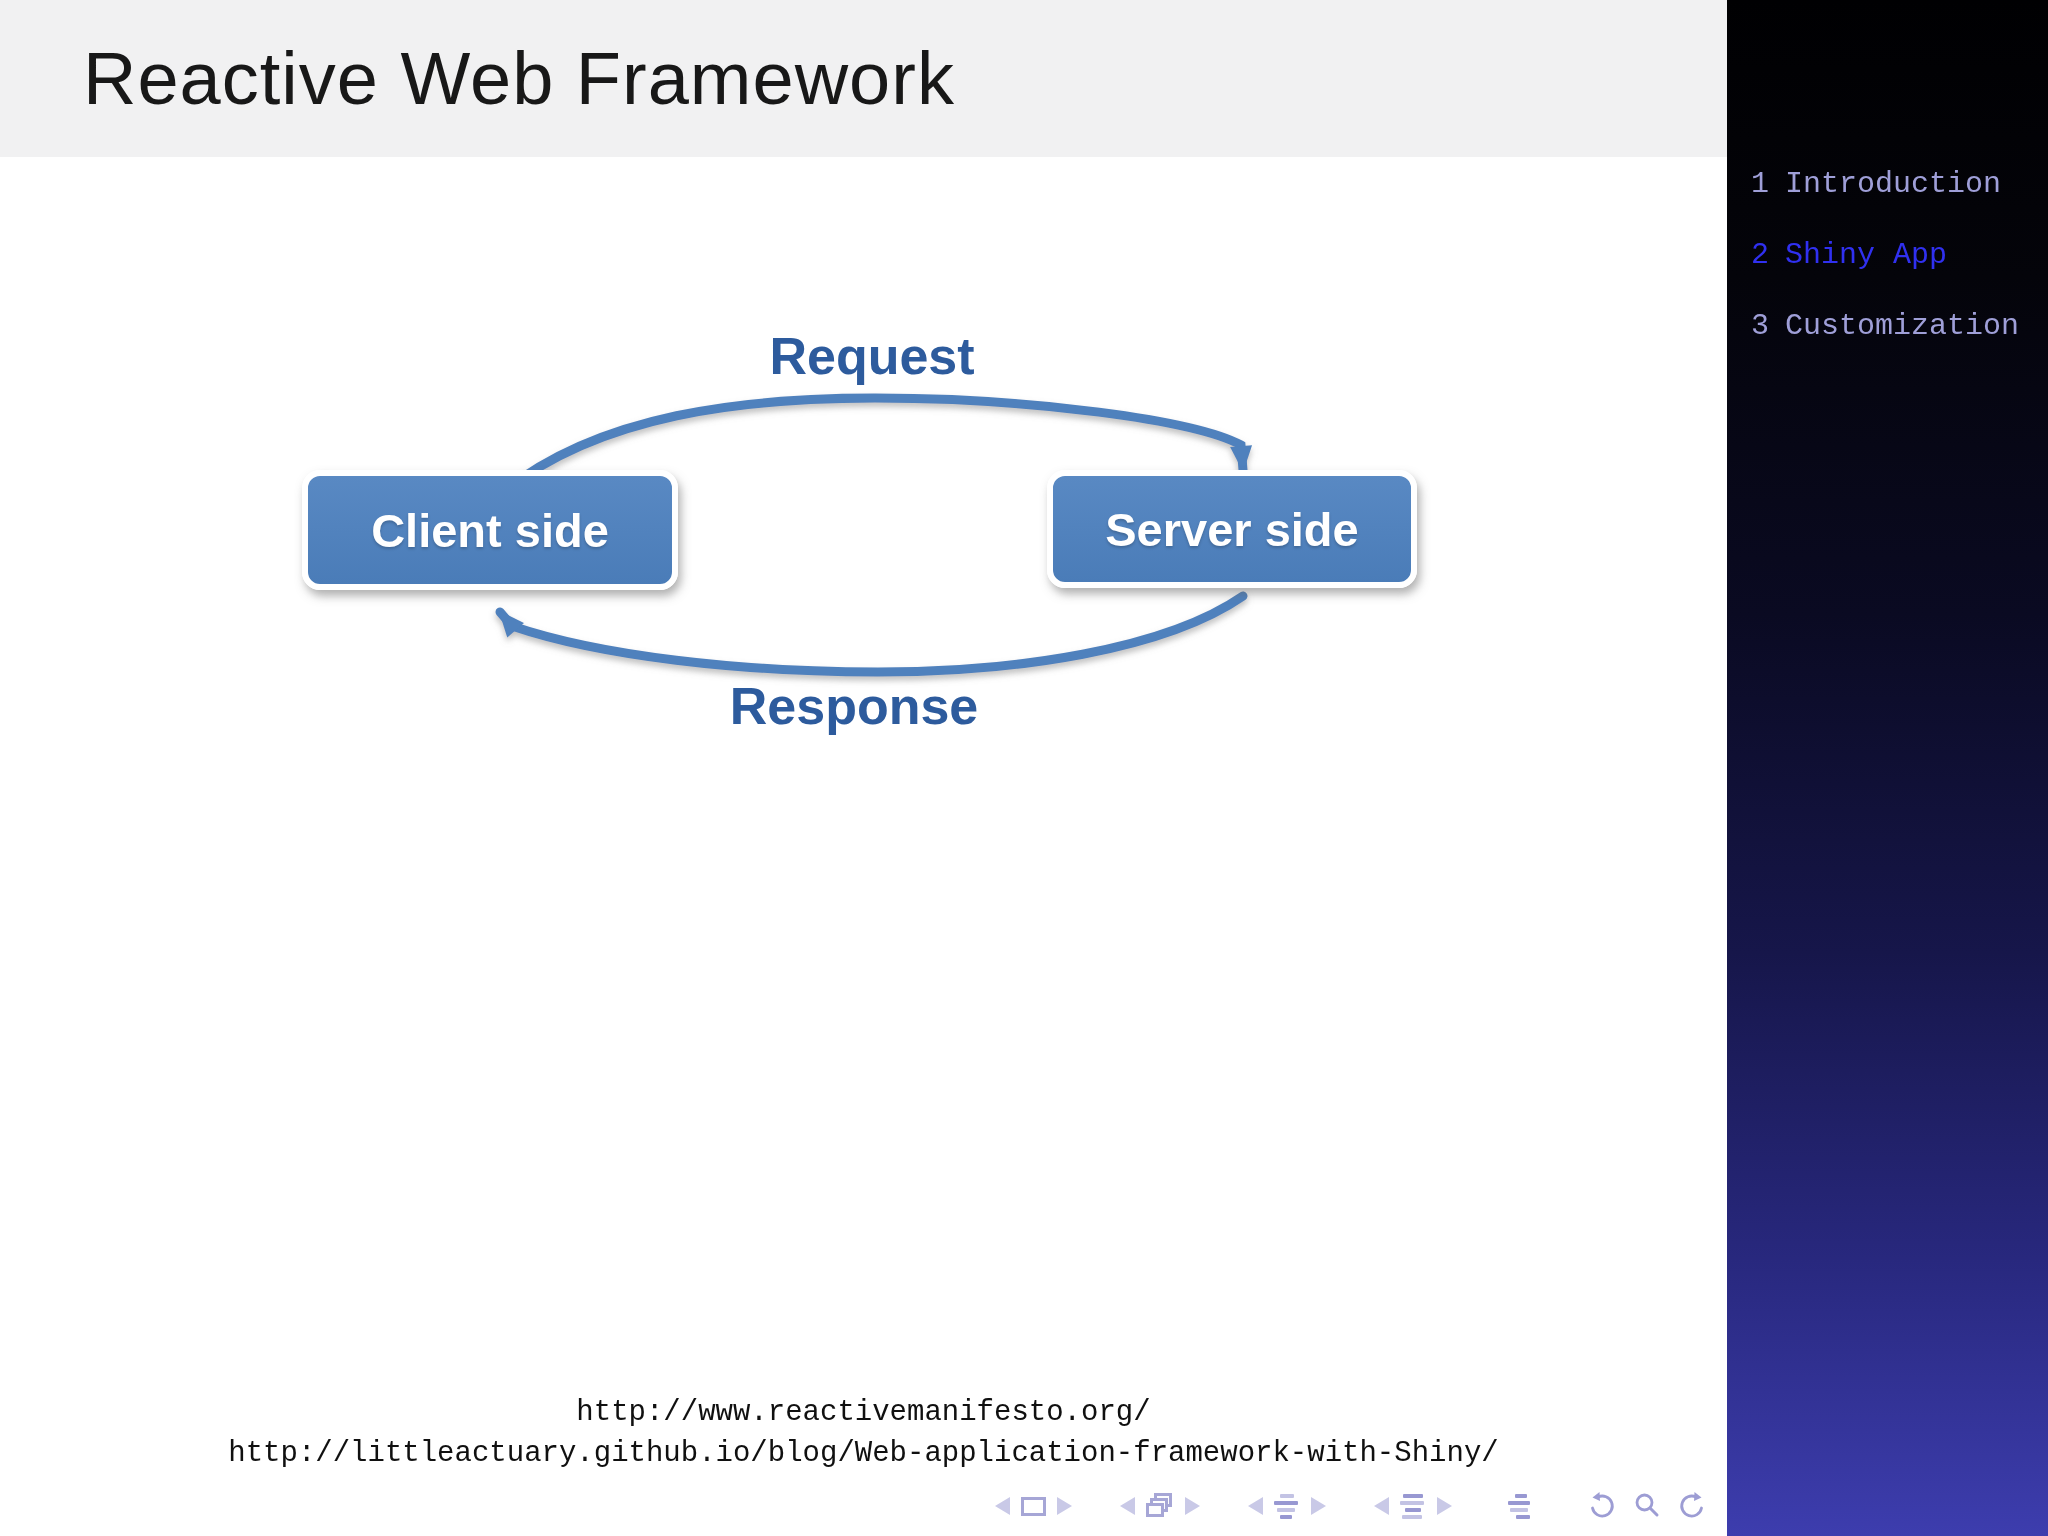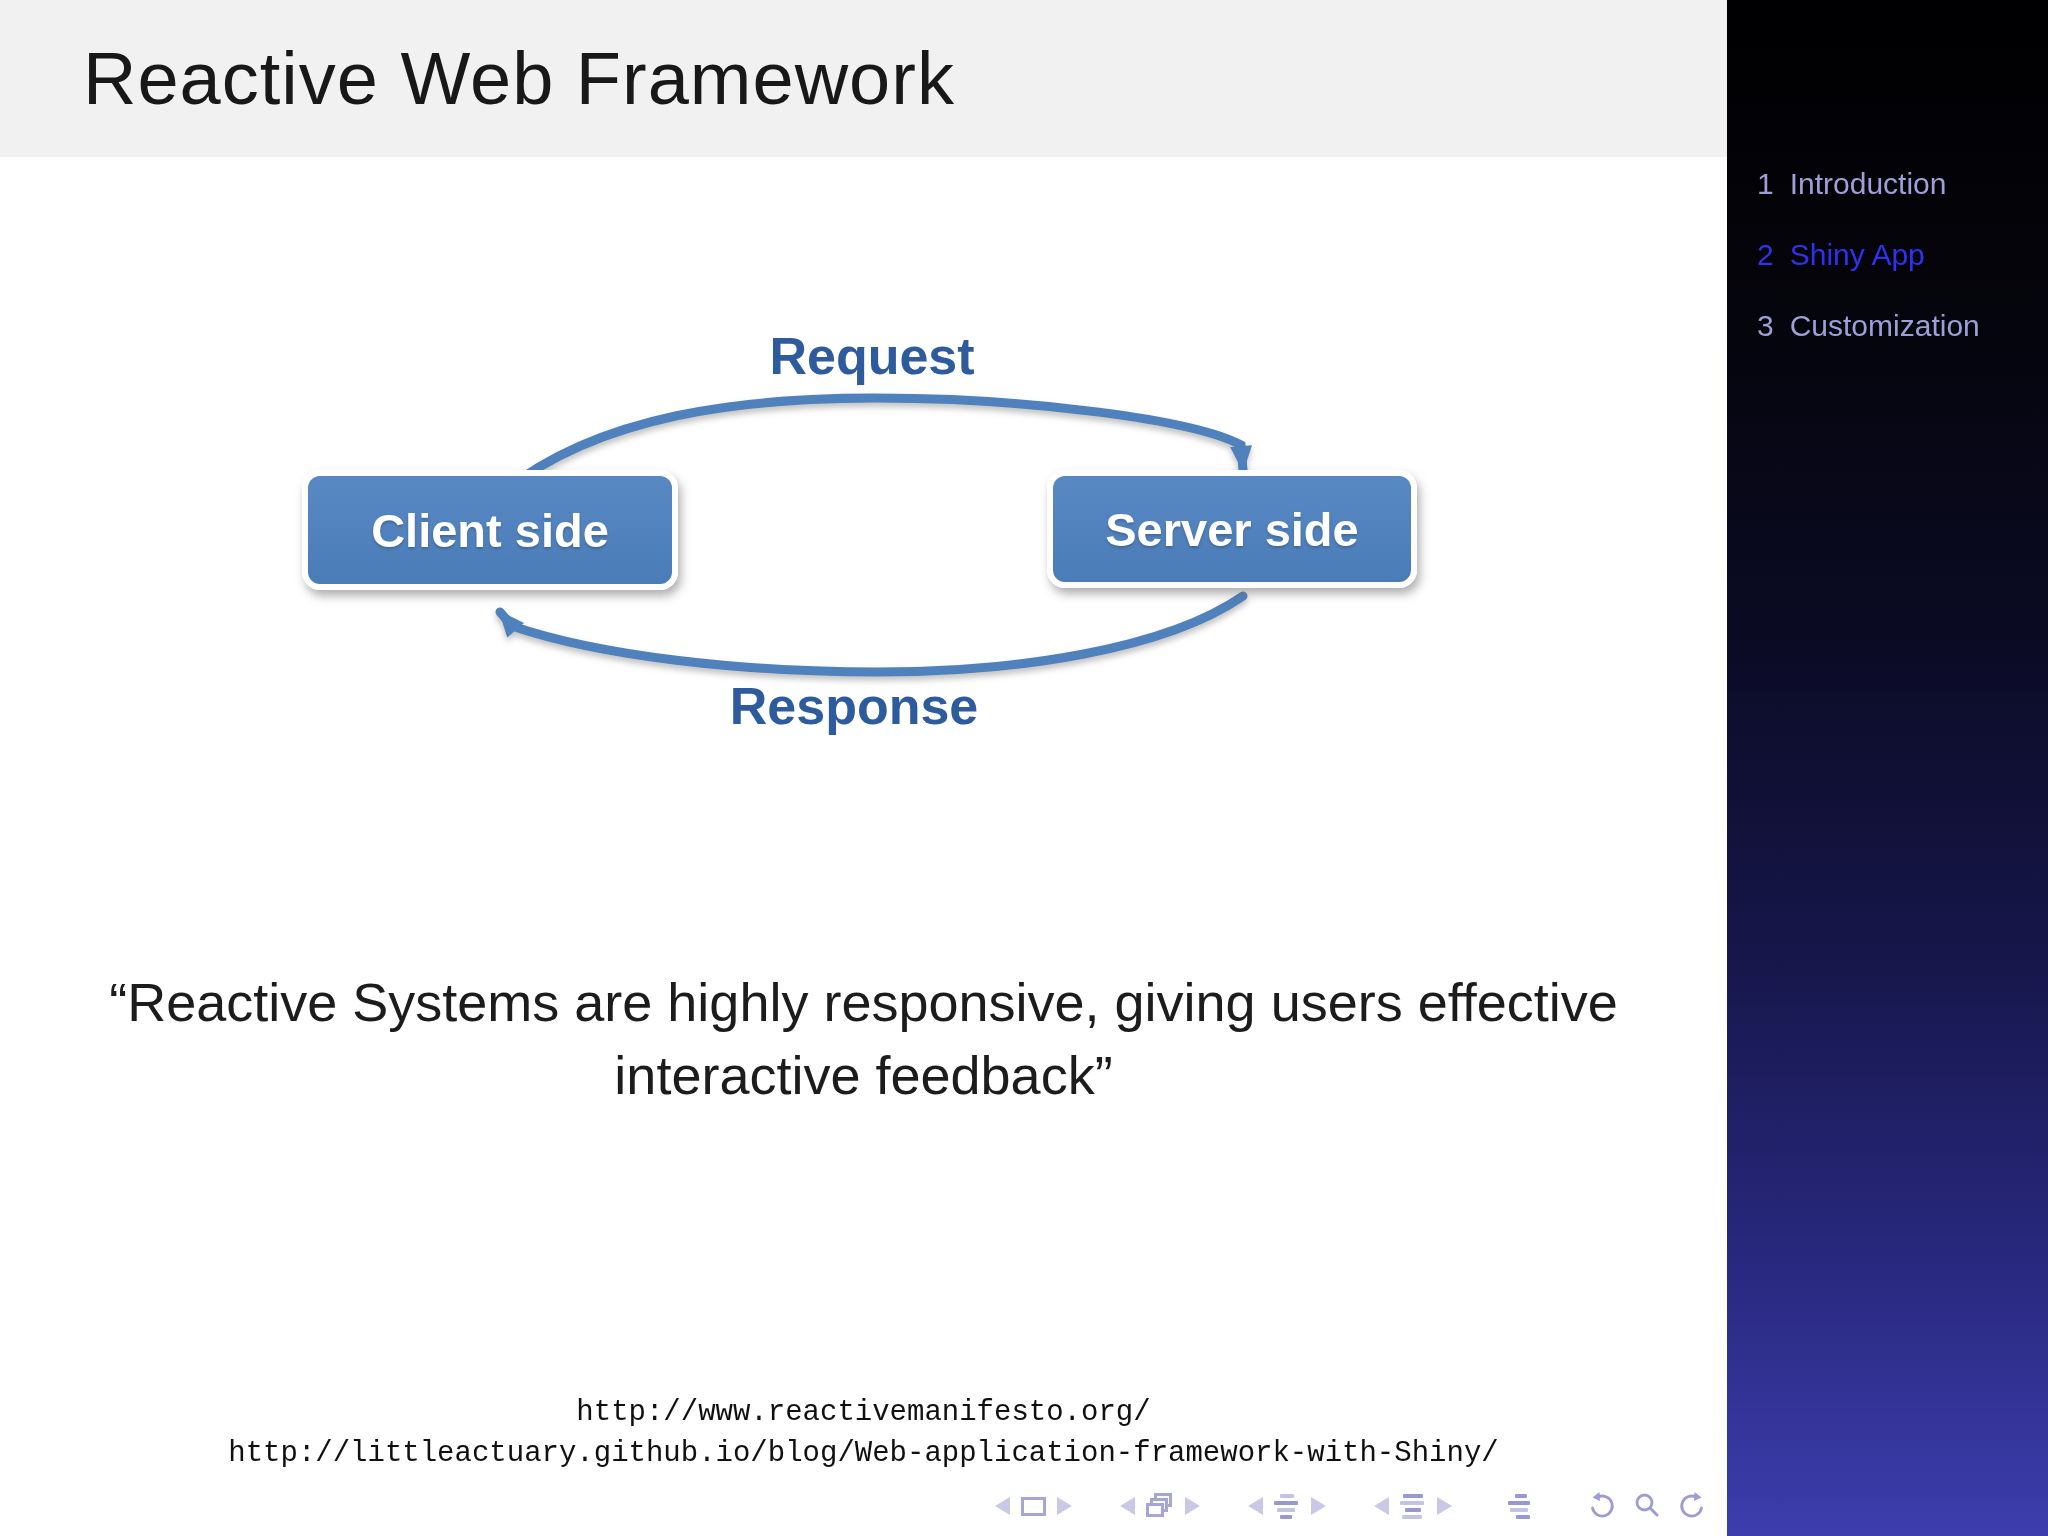--- a/index.html
+++ b/index.html
@@ -8,21 +8,21 @@
 
   
   .titlebar{position:absolute;left:0;top:0;width:1727px;height:157px;background:#f1f1f2;}
   .titlebar h1{margin:0;padding:36px 0 0 83px;font-size:74px;font-weight:200;
                letter-spacing:1px;color:#181818;}
 
   
   .sidebar{position:absolute;left:1727px;top:0;width:321px;height:1536px;
            background:linear-gradient(180deg,#000002 0%,#04040a 18%,#0a0a22 40%,
                       #16164a 62%,#28287e 82%,#3d3dae 100%);}
-  .sidebar ul{list-style:none;margin:0;padding:167px 0 0 30px;}
+  .sidebar ul{list-style:none;margin:0;padding:167px 0 0 24px;font-family:Liberation Mono, monospace;}
   .sidebar li{height:40px;margin-bottom:31px;font-size:30px;color:#9f9fd8;
               white-space:nowrap;cursor:pointer;}
   .sidebar li .num{display:inline-block;margin-right:16px;}
   .sidebar li.active{color:#3030f0;}
 
   
   .diagram-svg{position:absolute;left:0;top:0;pointer-events:none;}
   .node{position:absolute;box-sizing:border-box;
         background:linear-gradient(180deg,#5989c3,#4a7cb8);
         border:6px solid #ffffff;border-radius:18px;
@@ -106,24 +106,20 @@
 
   <div class="node client">
     <span>Client side</span>
   </div>
   <div class="node server">
     <span>Server side</span>
   </div>
   <div class="arrow-label request">Request</div>
   <div class="arrow-label response">Response</div>
 
-  <div class="quote">
-    <div>“Reactive Systems are highly responsive, giving users effective</div>
-    <div>interactive feedback”</div>
-  </div>
 
   <div class="links">
     <div>http://www.reactivemanifesto.org/</div>
     <div>http://littleactuary.github.io/blog/Web-application-framework-with-Shiny/</div>
   </div>
 
   <div class="navbar">
     <div class="grp">
       <span class="tri l"></span>
       <span class="frame"></span>

